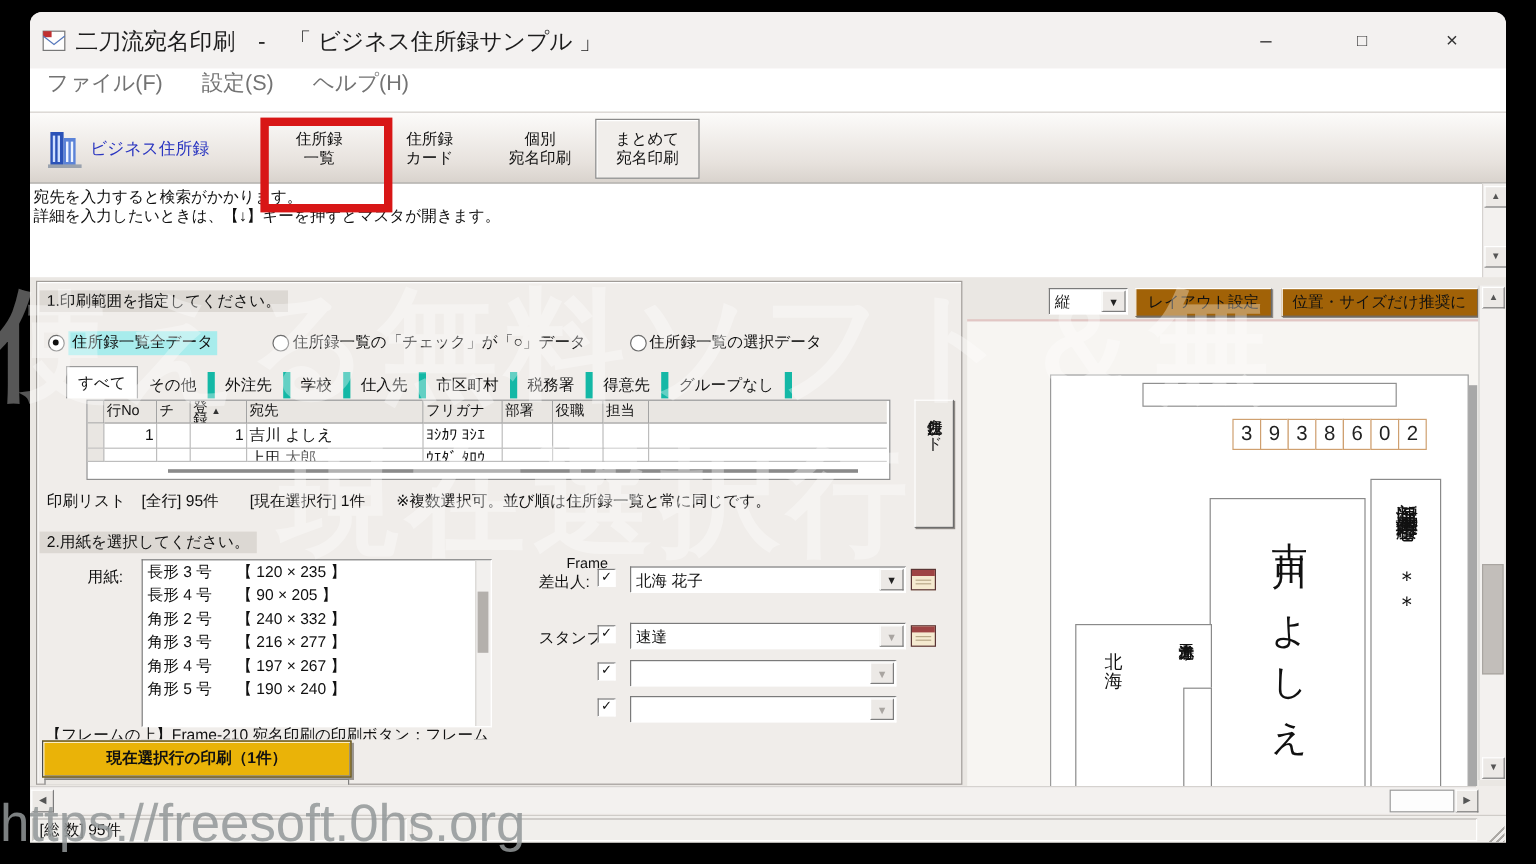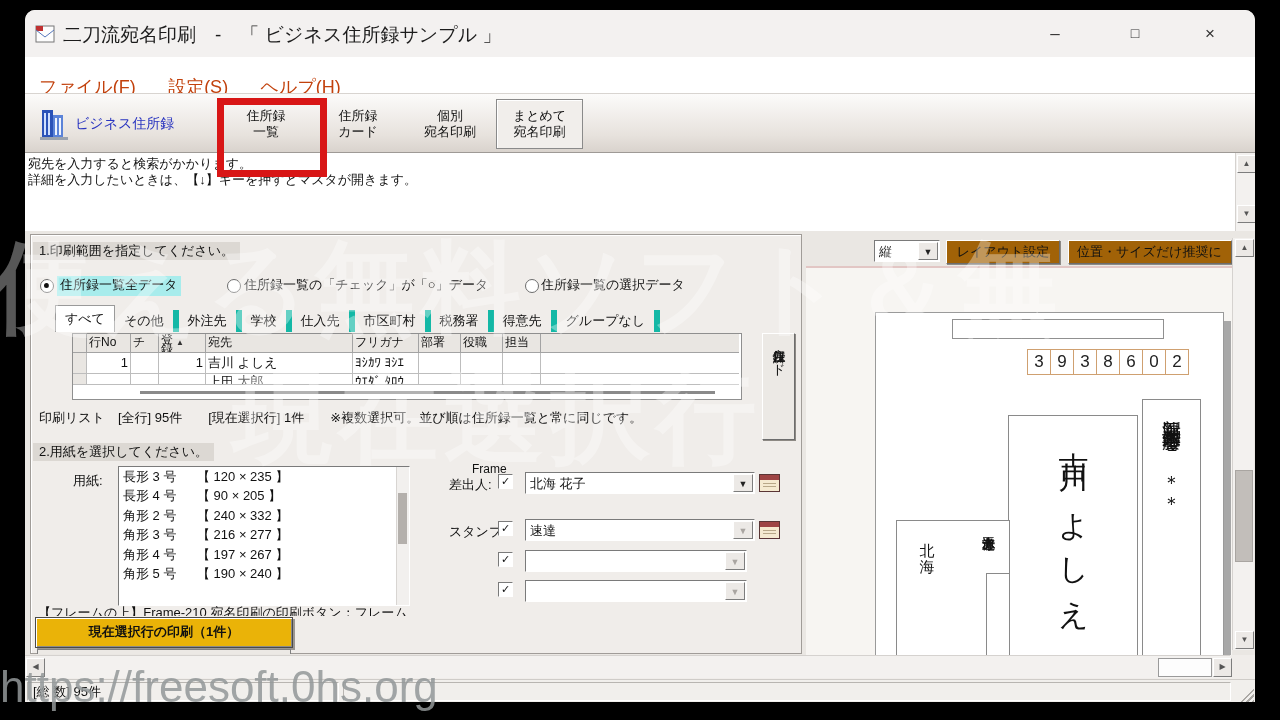--- a/index.html
+++ b/index.html
@@ -6,21 +6,21 @@
   #stage{position:relative;width:1280px;height:720px;background:#000;overflow:hidden;
          font-family:"Liberation Sans","DejaVu Sans",sans-serif;color:#111;}
   .abs{position:absolute;}
   
   #win{position:absolute;left:25px;top:10px;width:1230px;height:692px;background:#f0edea;
        border-radius:10px 10px 0 0;overflow:hidden;}
   #titlebar{left:0;top:0;width:1230px;height:47px;background:#f3f1f0;}
   #title{left:38px;top:12px;font-size:19px;color:#1c1c1c;white-space:nowrap;}
   .winctl{top:0;height:47px;width:50px;text-align:center;line-height:47px;font-size:17px;color:#333;}
   #menubar{left:0;top:47px;width:1230px;height:36px;background:#fff;}
-  .menuitem{display:inline-block;padding:18px 14px 0 14px;font-size:18px;color:#c2410c;}
+  .menuitem{display:inline-block;padding:0 14px 0 14px;font-size:18px;color:#737373;}
   #toolbar{left:0;top:83px;width:1230px;height:59px;
            background:linear-gradient(#fcfbfa,#e7e2dd 70%,#d8d2cc);border-top:1px solid #d8d4d0;border-bottom:1px solid #a8a29c;}
   .tbbtn{top:7px;height:45px;font-size:13px;line-height:16px;text-align:center;display:flex;flex-direction:column;justify-content:center;}
   .tbbtn.bordered{border:1px solid #8a8a8a;box-shadow:inset 1px 1px 0 #fff;background:#f1eeeb;}
   #applabel{left:50px;top:0;height:59px;display:flex;align-items:center;font-size:14px;color:#2a35c0;}
   #redbox{left:192px;top:88px;width:96px;height:65px;border:7px solid #d81616;z-index:65;}
   
   #notice{left:0;top:142px;width:1230px;height:79px;background:#fff;border-top:1px solid #9e9a96;font-size:13px;}
   #notice .ln{left:3px;white-space:nowrap;}
   .vscroll{background:#f3f1ef;border-left:1px solid #d5d2cf;}

